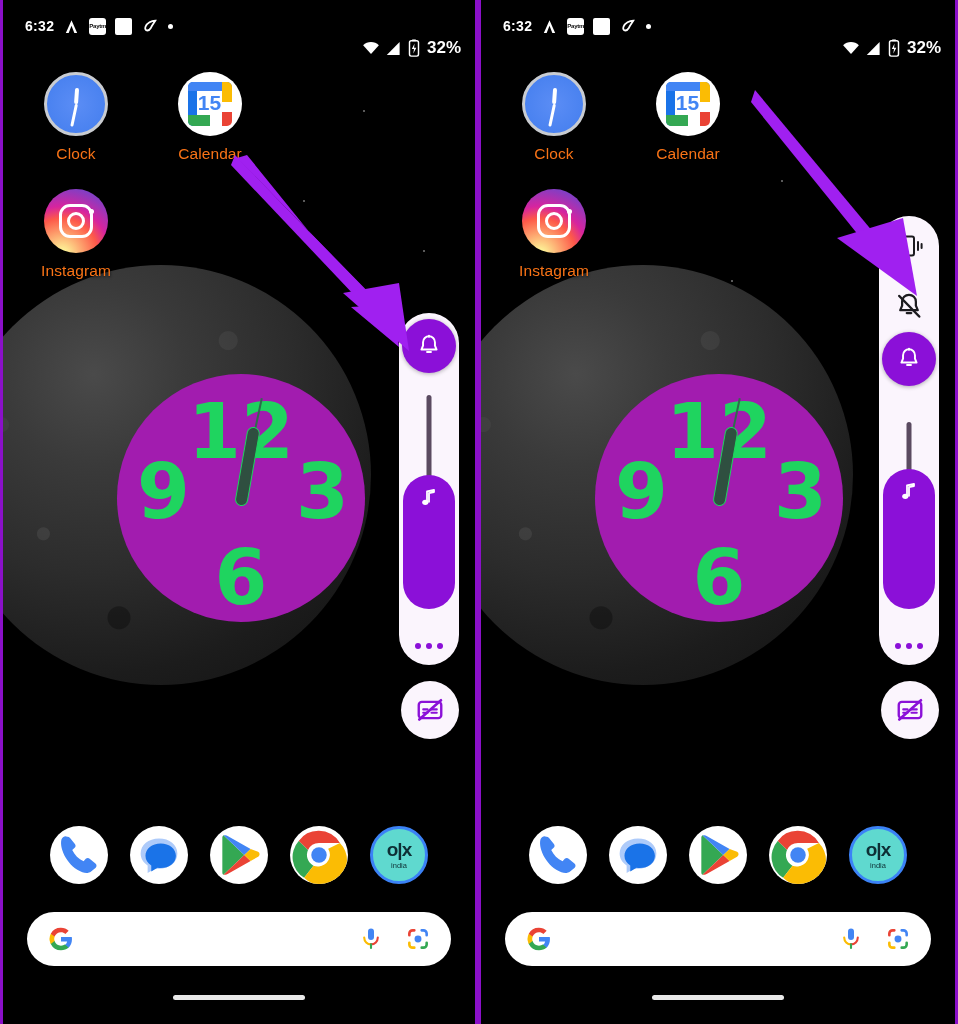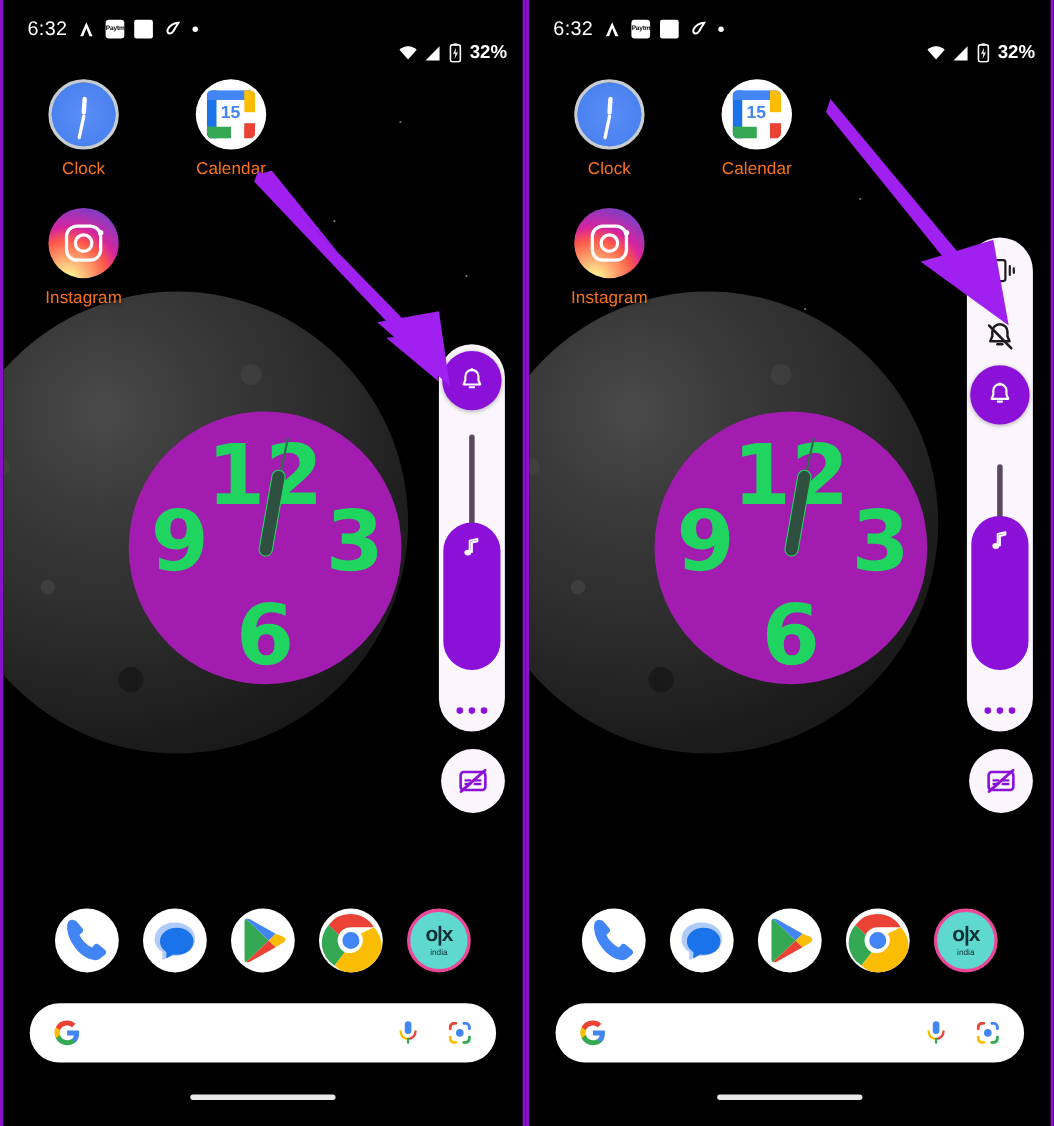--- a/index.html
+++ b/index.html
@@ -57,21 +57,21 @@
 
   
   .statusbar {
     position: absolute; top: 0; left: 0; right: 0; height: 52px;
     display: flex; align-items: center;
     padding: 0 14px 0 22px;
     color: #fff;
     z-index: 40;
   }
   .sb-left { display:flex; align-items:center; gap:9px; }
-  .sb-time { font-size: 18px; font-weight: 400; letter-spacing: .3px; }
+  .sb-time { font-size: 14px; font-weight: 700; letter-spacing: .3px; }
   .sb-right { margin-left:auto; display:flex; align-items:center; gap:6px;margin-top:44px; }
   .sb-pct { font-size: 17px; font-weight: 700; margin-left: 1px;}
   .icn { display:inline-flex; align-items:center; justify-content:center; }
   .paytm-badge {
     width:17px;height:17px;border-radius:3px;background:#fff;color:#0a0a0a;
     font-size:6px;font-weight:700;display:flex;align-items:center;justify-content:center;
     letter-spacing:-.2px;
   }
   .white-sq { width:17px; height:17px; background:#fff; border-radius:2px; }
   .dot-icn { width:5px;height:5px;border-radius:50%;background:#fff; }
@@ -97,21 +97,21 @@
   
   .ic-cal { background:#fff; }
   .cal-inner { position:absolute; left:10px; top:10px; width:44px; height:44px; border-radius:5px; overflow:hidden; background:#fff;}
   .cal-inner .t { position:absolute; left:0; top:0; right:0; height:9px; background:#4285f4; }
   .cal-inner .tr { position:absolute; right:0; top:0; width:10px; height:20px; background:#fbbc04; }
   .cal-inner .br { position:absolute; right:0; bottom:0; width:10px; height:14px; background:#ea4335; }
   .cal-inner .bl { position:absolute; left:0; bottom:0; width:22px; height:11px; background:#34a853; }
   .cal-inner .l  { position:absolute; left:0; top:0; width:9px; bottom:0; background:#1a73e8; }
   .cal-inner .c  { position:absolute; left:9px; top:9px; right:10px; bottom:11px; background:#fff;
                    display:flex; align-items:center; justify-content:center;
-                   color:#4285f4; font-weight:700; font-size:16px; }
+                   color:#4285f4; font-weight:700; font-size:21px; }
 
   
   .ic-ig {
     background: radial-gradient(circle at 28% 102%, #fdf497 0%, #fdf497 5%, #fd5949 45%, #d6249f 60%, #285AEB 110%);
   }
   .ig-sq { position:absolute; left:15px; top:15px; width:34px; height:34px; border:3.3px solid #fff; border-radius:11px;}
   .ig-c  { position:absolute; left:23px; top:23px; width:18px; height:18px; border:3.3px solid #fff; border-radius:50%;}
   .ig-d  { position:absolute; right:14px; top:20px; width:5px; height:5px; background:#fff; border-radius:50%;}
 
   
@@ -193,21 +193,21 @@
   
   .arrow { position:absolute; z-index:60; pointer-events:none; }
 
   
   .dock { position:absolute; left:0; right:0; bottom:140px; display:flex; justify-content:center; gap:22px; z-index:20; }
   .dock-ico { width:58px; height:58px; border-radius:50%; position:relative; overflow:hidden; background:#fff; }
   .ic-phone { background:#fff; }
   .ic-msg { background:#fff; }
   .ic-play { background:#fff; }
   .ic-chrome { background:#fff; }
-  .ic-olx { background:#5fd9cf; display:flex; flex-direction:column; align-items:center; justify-content:center; border:3px solid #ec4899;}
+  .ic-olx { background:#5fd9cf; display:flex; flex-direction:column; align-items:center; justify-content:center; border:3px solid #3b82f6;}
   .olx-txt { color:#0e2f35; font-weight:800; font-size:19px; letter-spacing:-1px; line-height:1; }
   .olx-sub { color:#0e2f35; font-size:7.5px; margin-top:2px; }
 
   
   .searchbar {
     position:absolute; left:24px; right:24px; bottom:58px; height:54px;
     background:#fff; border-radius:27px;
     display:flex; align-items:center; padding:0 20px; z-index:20;
   }
   .sb-spacer { flex:1; }

